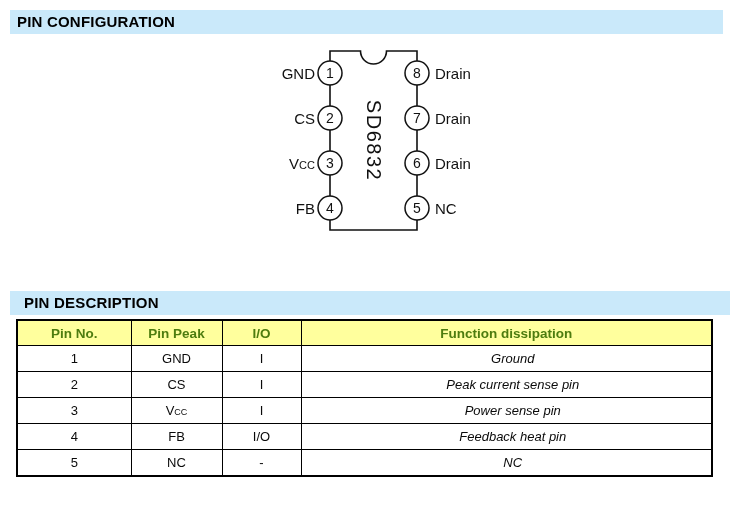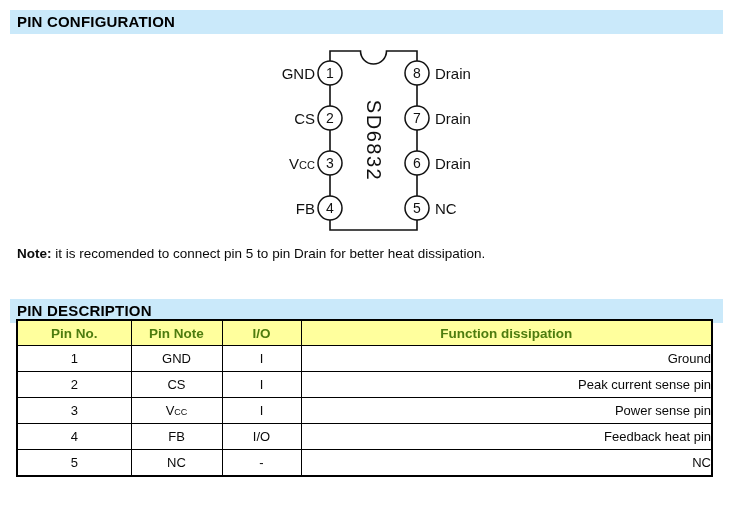--- a/index.html
+++ b/index.html
@@ -14,21 +14,21 @@
   .section-band{
     position:absolute;left:10px;width:713px;height:24px;
     background:#cae9fa;
   }
   .section-band .band-title{
     display:block;line-height:24px;padding-left:7px;
     font-size:15px;font-weight:bold;color:#000;
     letter-spacing:0.2px;
   }
   #band-config{top:10px;}
-  #band-desc{top:299px;}
+  #band-desc{top:291px;padding-left:7px;}
 
   #pin-diagram{position:absolute;left:255px;top:40px;}
   #pin-diagram text{font-family:"Liberation Sans", sans-serif;fill:#111;}
   .pin-num{font-size:14px;}
   .pin-label{font-size:15px;}
   .chip-label{font-size:20px;letter-spacing:1.5px;}
   .smallcaps{font-variant:small-caps;}
 
   #note{
     position:absolute;left:17px;top:246px;
@@ -52,22 +52,23 @@
   }
   #pin-table{border:2px solid #000;}
   #pin-table thead th{
     height:24px;
     background:#ffff9d;
     color:#4d7c0f;
     font-weight:bold;
     font-size:13.5px;
   }
   #pin-table td.col-desc{
-    text-align:right;
+    text-align:center;
     padding-left:13px;
+    font-style:italic;
   }
 </style>
 </head>
 <body>
 
 <div id="page">
 
   <div class="section-band" id="band-config">
     <span class="band-title">PIN CONFIGURATION</span>
   </div>
@@ -98,39 +99,36 @@
     <text class="pin-num" x="162" y="33" text-anchor="middle" dominant-baseline="central">8</text>
     <text class="pin-num" x="162" y="78" text-anchor="middle" dominant-baseline="central">7</text>
     <text class="pin-num" x="162" y="123" text-anchor="middle" dominant-baseline="central">6</text>
     <text class="pin-num" x="162" y="168" text-anchor="middle" dominant-baseline="central">5</text>
     <text class="pin-label" x="180" y="33" text-anchor="start" dominant-baseline="central">Drain</text>
     <text class="pin-label" x="180" y="78" text-anchor="start" dominant-baseline="central">Drain</text>
     <text class="pin-label" x="180" y="123" text-anchor="start" dominant-baseline="central">Drain</text>
     <text class="pin-label" x="180" y="168" text-anchor="start" dominant-baseline="central">NC</text>
   </svg>
 
-  <div id="note">
-    <span class="note-label">Note:</span><span> it is recomended to connect pin 5 to pin Drain for better heat dissipation.</span>
-  </div>
 
   <div class="section-band" id="band-desc">
     <span class="band-title">PIN DESCRIPTION</span>
   </div>
 
   <table id="pin-table">
     <colgroup>
       <col style="width:114px">
         <col style="width:91px">
         <col style="width:79px">
         <col>
     </colgroup>
     <thead>
       <tr>
         <th>Pin No.</th>
-        <th>Pin Note</th>
+        <th>Pin Peak</th>
         <th>I/O</th>
         <th>Function dissipation</th>
       </tr>
     </thead>
     <tbody>
       <tr>
         <td>1</td>
         <td>GND</td>
         <td>I</td>
         <td class="col-desc">Ground</td>

